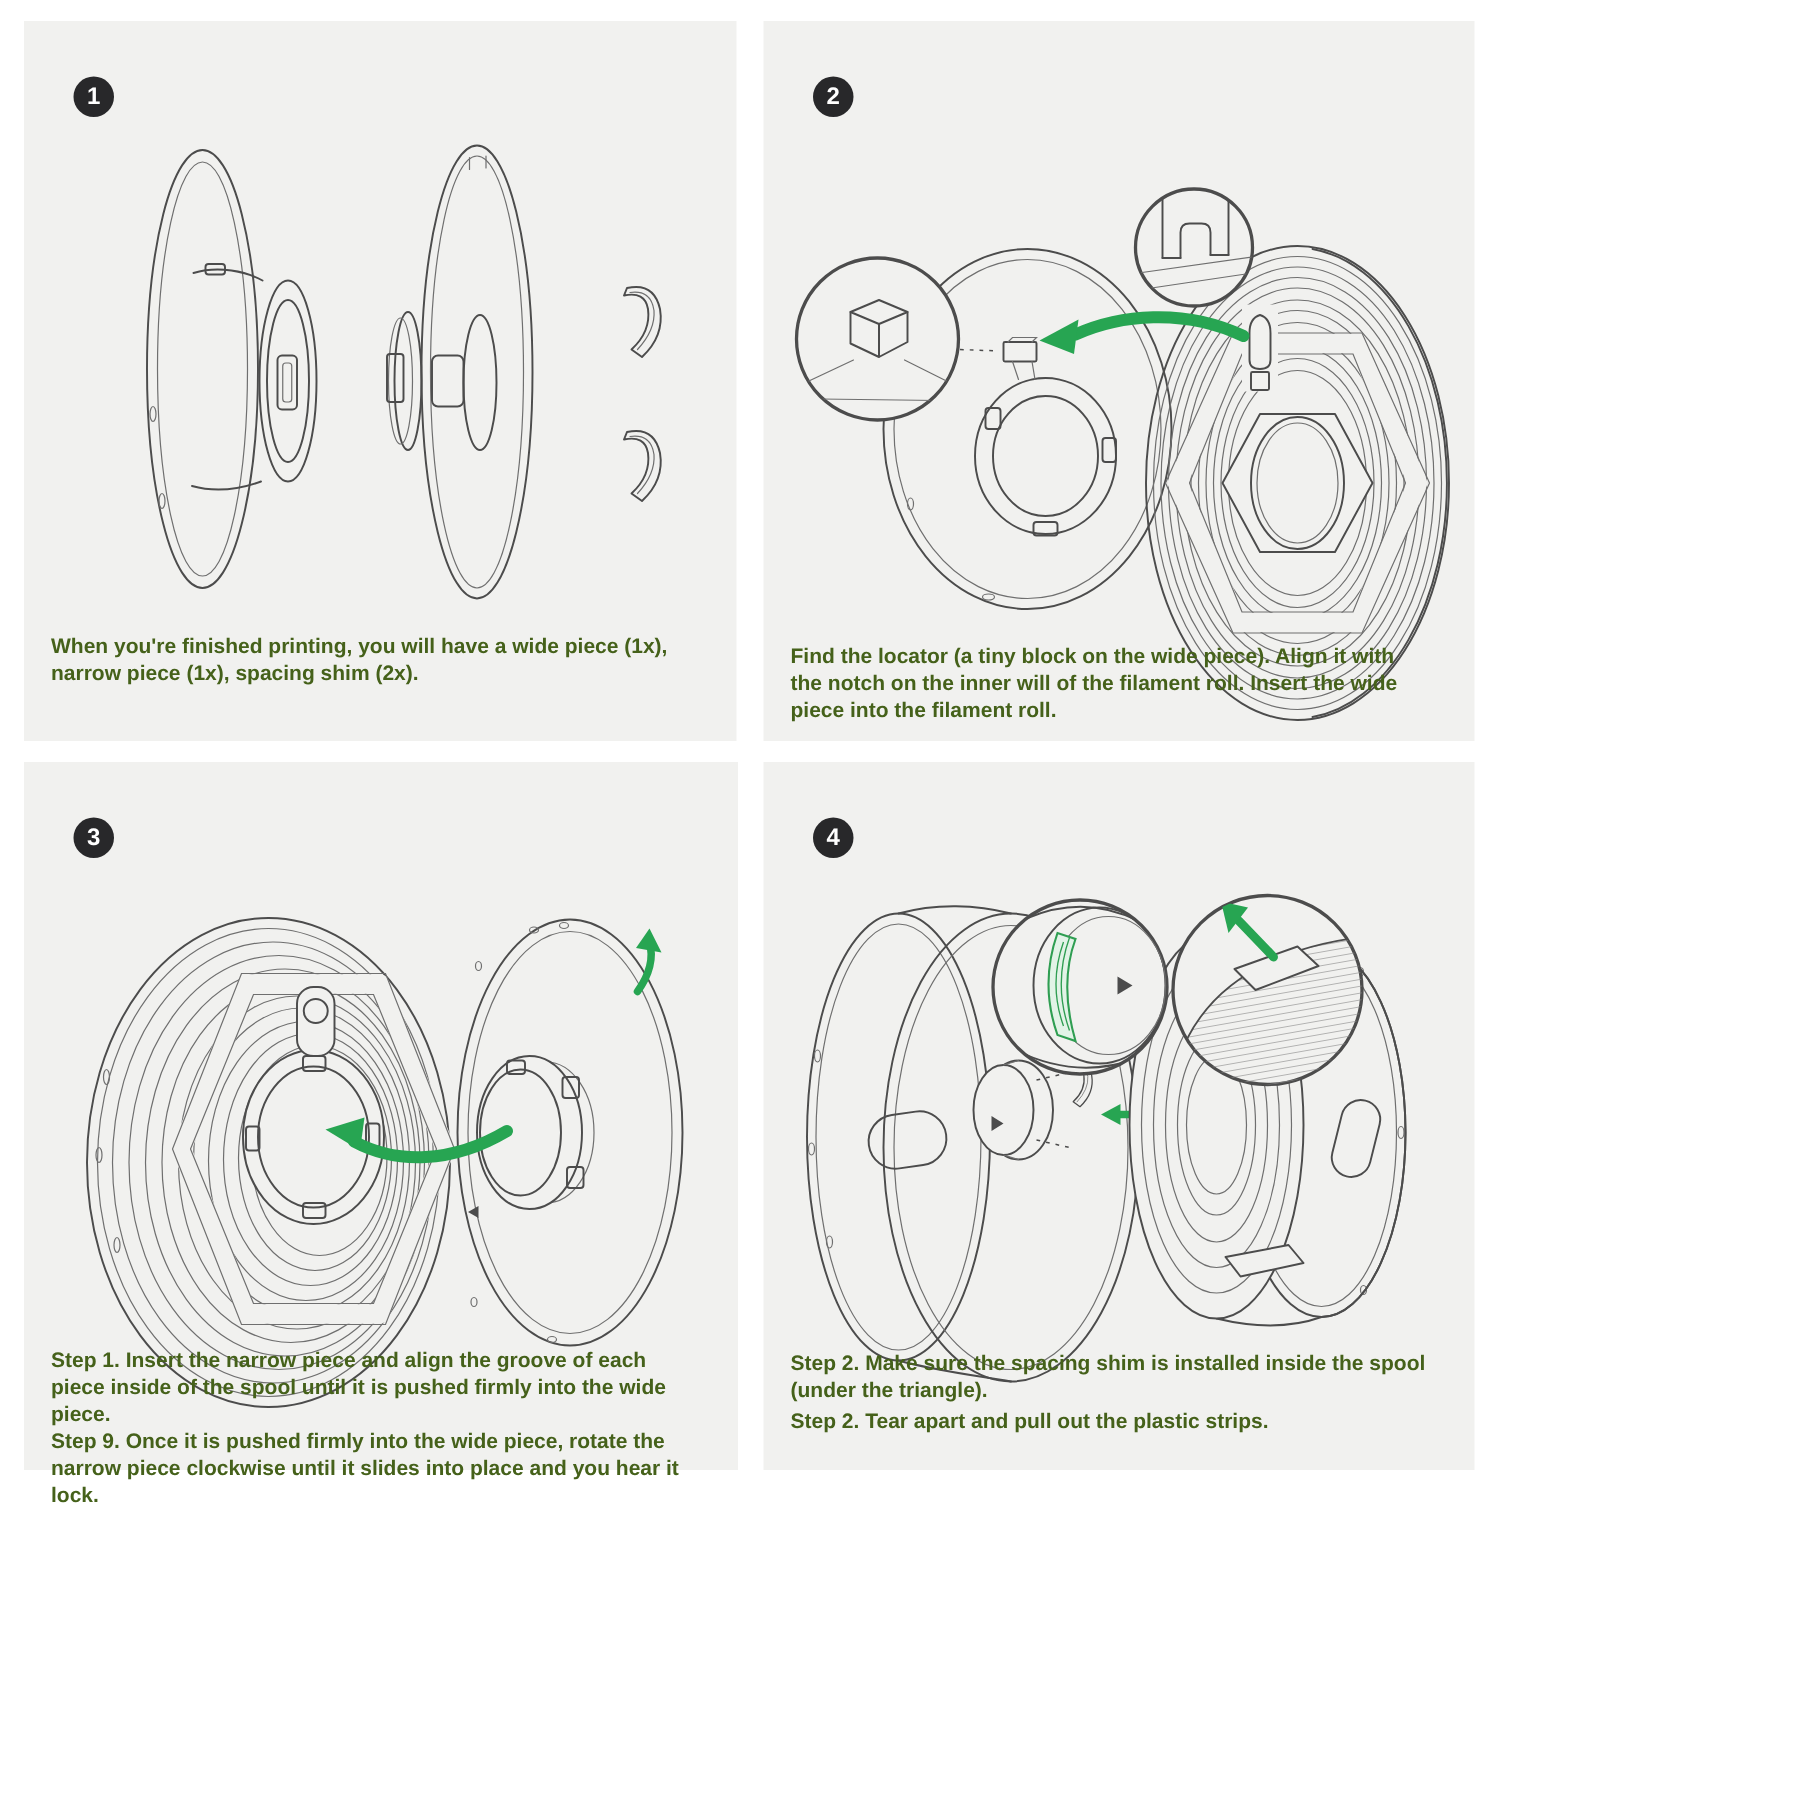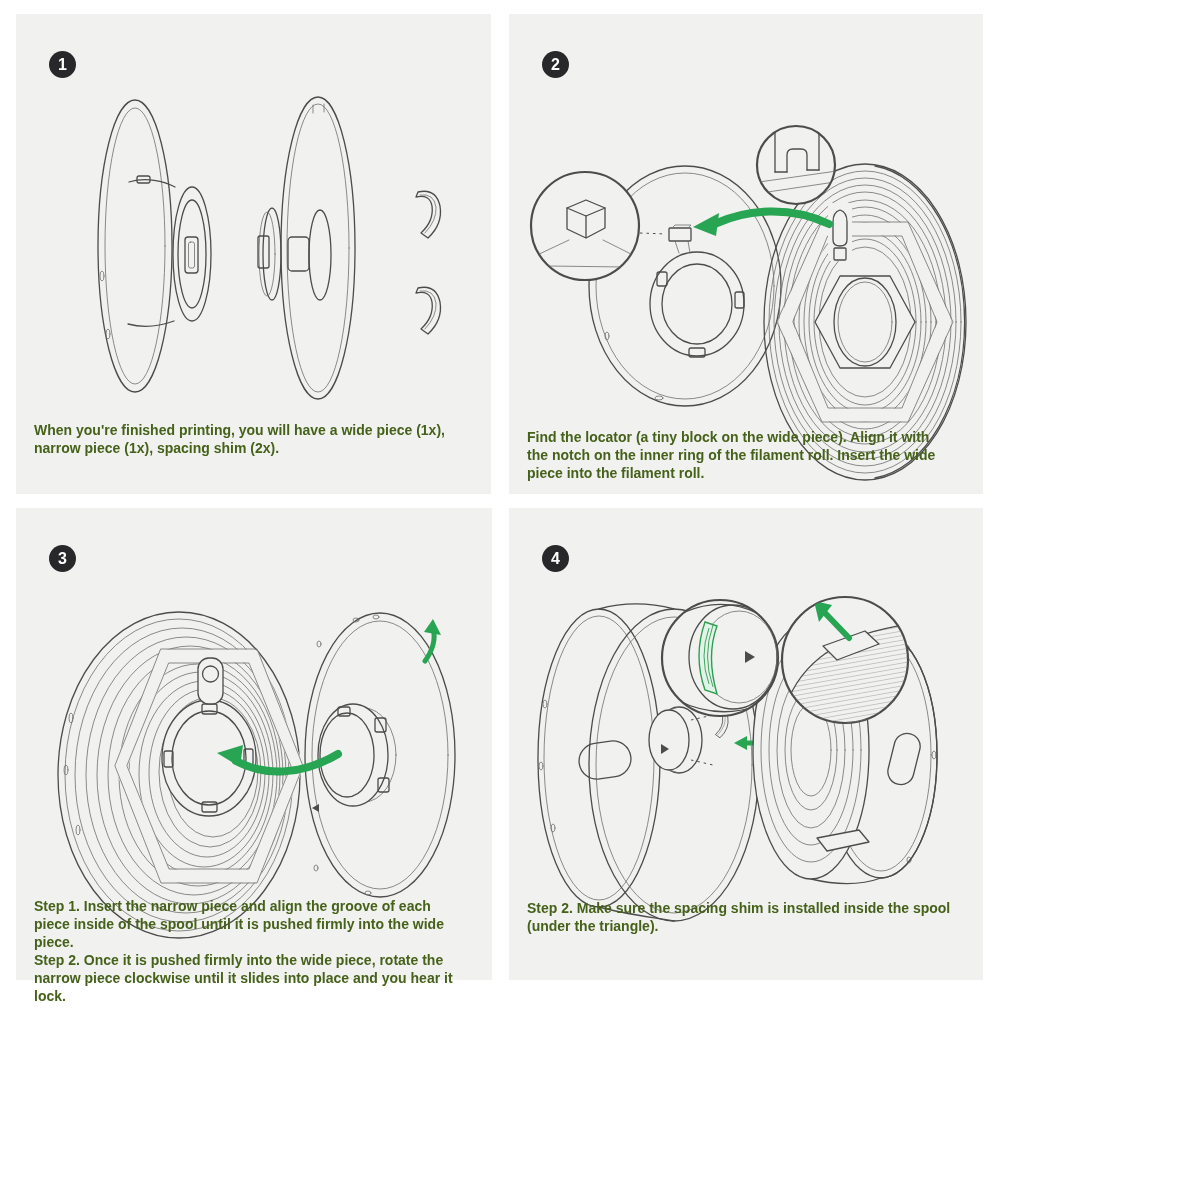--- a/index.html
+++ b/index.html
@@ -157,21 +157,21 @@
       <circle class="mag" cx="287" cy="151" r="39"></circle>
       <g clip-path="url(#c2a)">
         <path class="ln" d="M266,112 L266,158 M310,112 L310,156"></path>
         <path class="ln" d="M266,158 L278,158 M298,156 L310,156"></path>
         <path class="ln" d="M278,158 L278,141 Q278,135 284,135 L292,135 Q298,135 298,141 L298,156"></path>
         <path class="lnt" d="M250,168 L328,157 M252,179 L326,168"></path>
       </g>
     </g>
   </svg>
   <p class="caption">Find the locator (a tiny block on the wide piece). Align it with
-the notch on the inner ring of the filament roll. Insert the wide
+the notch on the inner will of the filament roll. Insert the wide
 piece into the filament roll.</p>
 </section>
 
 <section class="panel" id="p3">
   <div class="badge">3</div>
   <svg class="art" viewBox="0 0 476 472">
     <g>
       <ellipse class="ln" cx="163" cy="267" rx="121" ry="163"></ellipse>
       <ellipse class="lnt" cx="163" cy="267" rx="114" ry="156"></ellipse>
       <ellipse class="lnt" cx="55" cy="210" rx="2" ry="5"></ellipse>
@@ -220,21 +220,21 @@
       <polygon class="grnf" points="201,245 227,237 224,259"></polygon>
     </g>
     <g>
       <path class="grn" stroke-width="5" d="M409,153 C417,142 420,130 417,121"></path>
       <polygon class="grnf" points="417,111 408,124 425,127"></polygon>
     </g>
   </svg>
   <p class="caption">Step 1. Insert the narrow piece and align the groove of each
 piece inside of the spool until it is pushed firmly into the wide
 piece.
-Step 2. Once it is pushed firmly into the wide piece, rotate the
+Step 9. Once it is pushed firmly into the wide piece, rotate the
 narrow piece clockwise until it slides into place and you hear it
 lock.</p>
 </section>
 
 <section class="panel" id="p4">
   <div class="badge">4</div>
   <svg class="art" viewBox="0 0 474 472">
     <defs>
       <clipPath id="c4a">
           <circle cx="211" cy="150" r="58"></circle>
@@ -310,13 +310,14 @@
         <polygon class="ln bgf" points="314,138 356,123 370,136 328,152"></polygon>
         <g>
           <path class="grn" stroke-width="6" d="M340,130 L317,106"></path>
           <polygon class="grnf" points="305,93 323,97 310,114"></polygon>
         </g>
       </g>
     </g>
   </svg>
   <p class="caption">Step 2. Make sure the spacing shim is installed inside the spool
 (under the triangle).</p>
+  <p class="caption caption2" style="top:421px">Step 2. Tear apart and pull out the plastic strips.</p>
 </section>
 
 </body></html>

